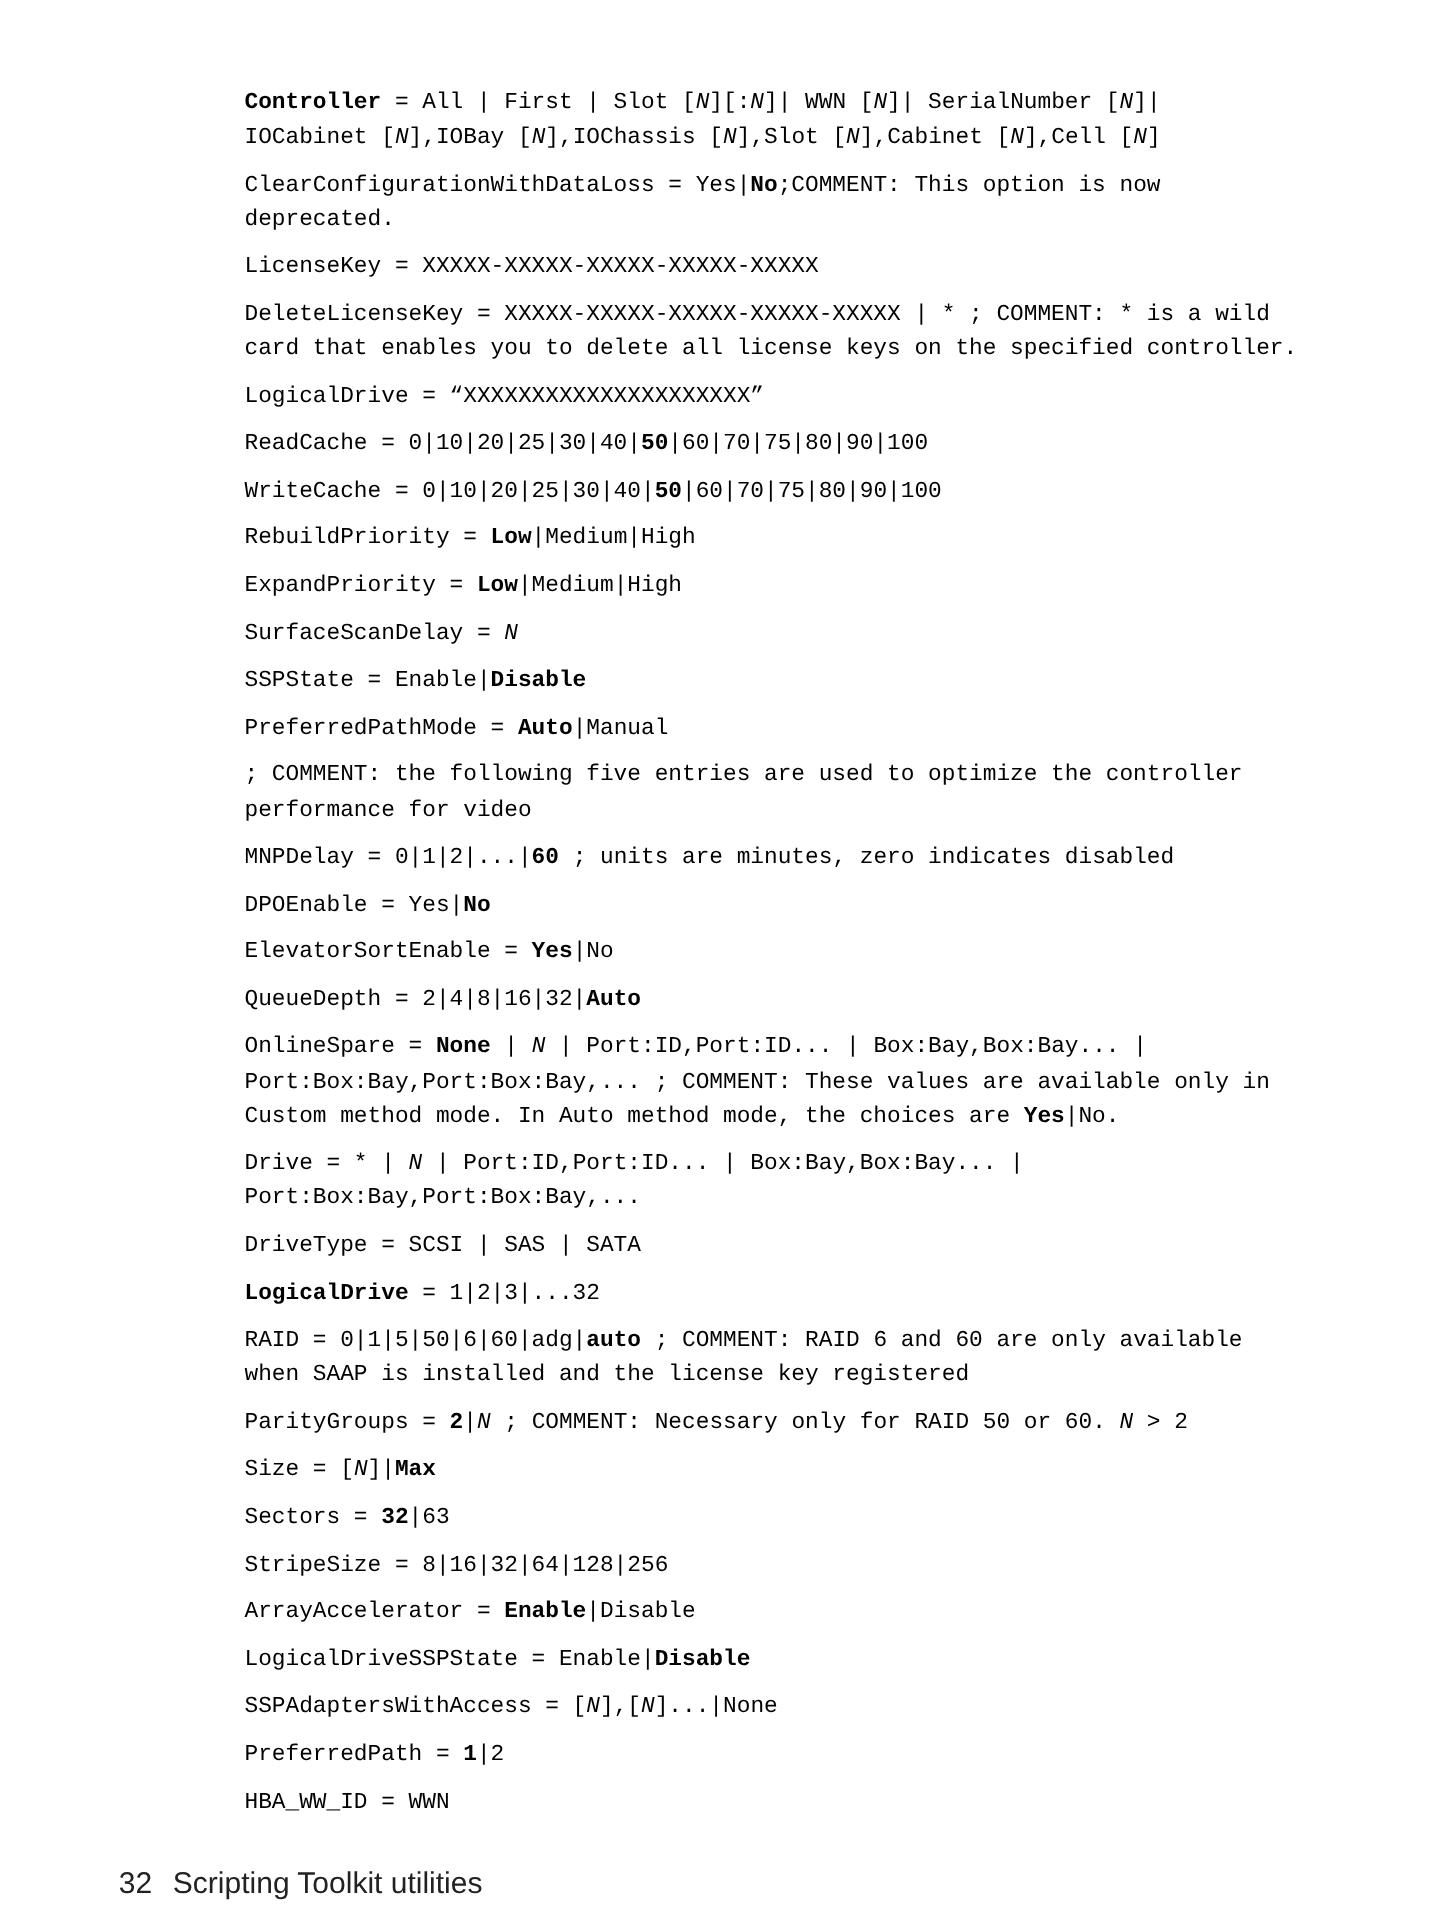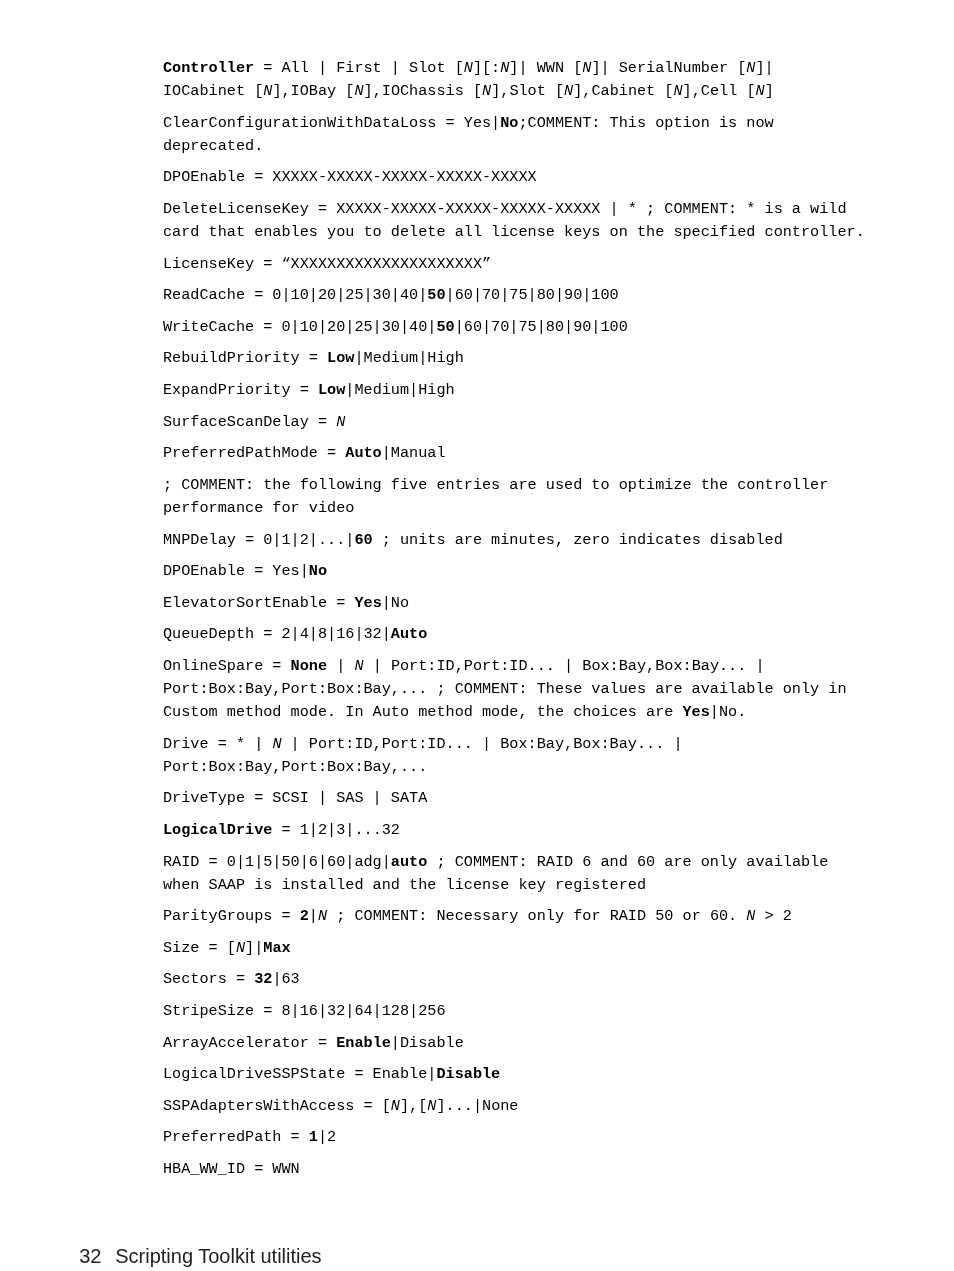--- a/index.html
+++ b/index.html
@@ -71,28 +71,29 @@
 </style>
 </head>
 <body>
 
 <div id="page">
 
   <div id="content">
       <div class="entry"><b>Controller</b> = All | First | Slot [<i>N</i>][:<i>N</i>]| WWN [<i>N</i>]| SerialNumber [<i>N</i>]|
 IOCabinet [<i>N</i>],IOBay [<i>N</i>],IOChassis [<i>N</i>],Slot [<i>N</i>],Cabinet [<i>N</i>],Cell [<i>N</i>]</div>
       <div class="entry">ClearConfigurationWithDataLoss = Yes|<b>No</b>;COMMENT: This option is now deprecated.</div>
-      <div class="entry">DPOEnable = XXXXX-XXXXX-XXXXX-XXXXX-XXXXX</div>
+      <div class="entry">LicenseKey = XXXXX-XXXXX-XXXXX-XXXXX-XXXXX</div>
       <div class="entry">DeleteLicenseKey = XXXXX-XXXXX-XXXXX-XXXXX-XXXXX | * ; COMMENT: * is a wild card that enables you to delete all license keys on the specified controller.</div>
-      <div class="entry">LicenseKey = “XXXXXXXXXXXXXXXXXXXXX”</div>
+      <div class="entry">LogicalDrive = “XXXXXXXXXXXXXXXXXXXXX”</div>
       <div class="entry">ReadCache = 0|10|20|25|30|40|<b>50</b>|60|70|75|80|90|100</div>
       <div class="entry">WriteCache = 0|10|20|25|30|40|<b>50</b>|60|70|75|80|90|100</div>
       <div class="entry">RebuildPriority = <b>Low</b>|Medium|High</div>
       <div class="entry">ExpandPriority = <b>Low</b>|Medium|High</div>
       <div class="entry">SurfaceScanDelay = <i>N</i></div>
+      <div class="entry">SSPState = Enable|<b>Disable</b></div>
       <div class="entry">PreferredPathMode = <b>Auto</b>|Manual</div>
       <div class="entry">; COMMENT: the following five entries are used to optimize the controller performance for video</div>
       <div class="entry">MNPDelay = 0|1|2|...|<b>60</b> ; units are minutes, zero indicates disabled</div>
       <div class="entry">DPOEnable = Yes|<b>No</b></div>
       <div class="entry">ElevatorSortEnable = <b>Yes</b>|No</div>
       <div class="entry">QueueDepth = 2|4|8|16|32|<b>Auto</b></div>
       <div class="entry">OnlineSpare = <b>None</b> | <i>N</i> | Port:ID,Port:ID... | Box:Bay,Box:Bay... | Port:Box:Bay,Port:Box:Bay,... ; COMMENT: These values are available only in Custom method mode. In Auto method mode, the choices are <b>Yes</b>|No.</div>
       <div class="entry">Drive = * | <i>N</i> | Port:ID,Port:ID... | Box:Bay,Box:Bay... |
 Port:Box:Bay,Port:Box:Bay,...</div>
       <div class="entry">DriveType = SCSI | SAS | SATA</div>

